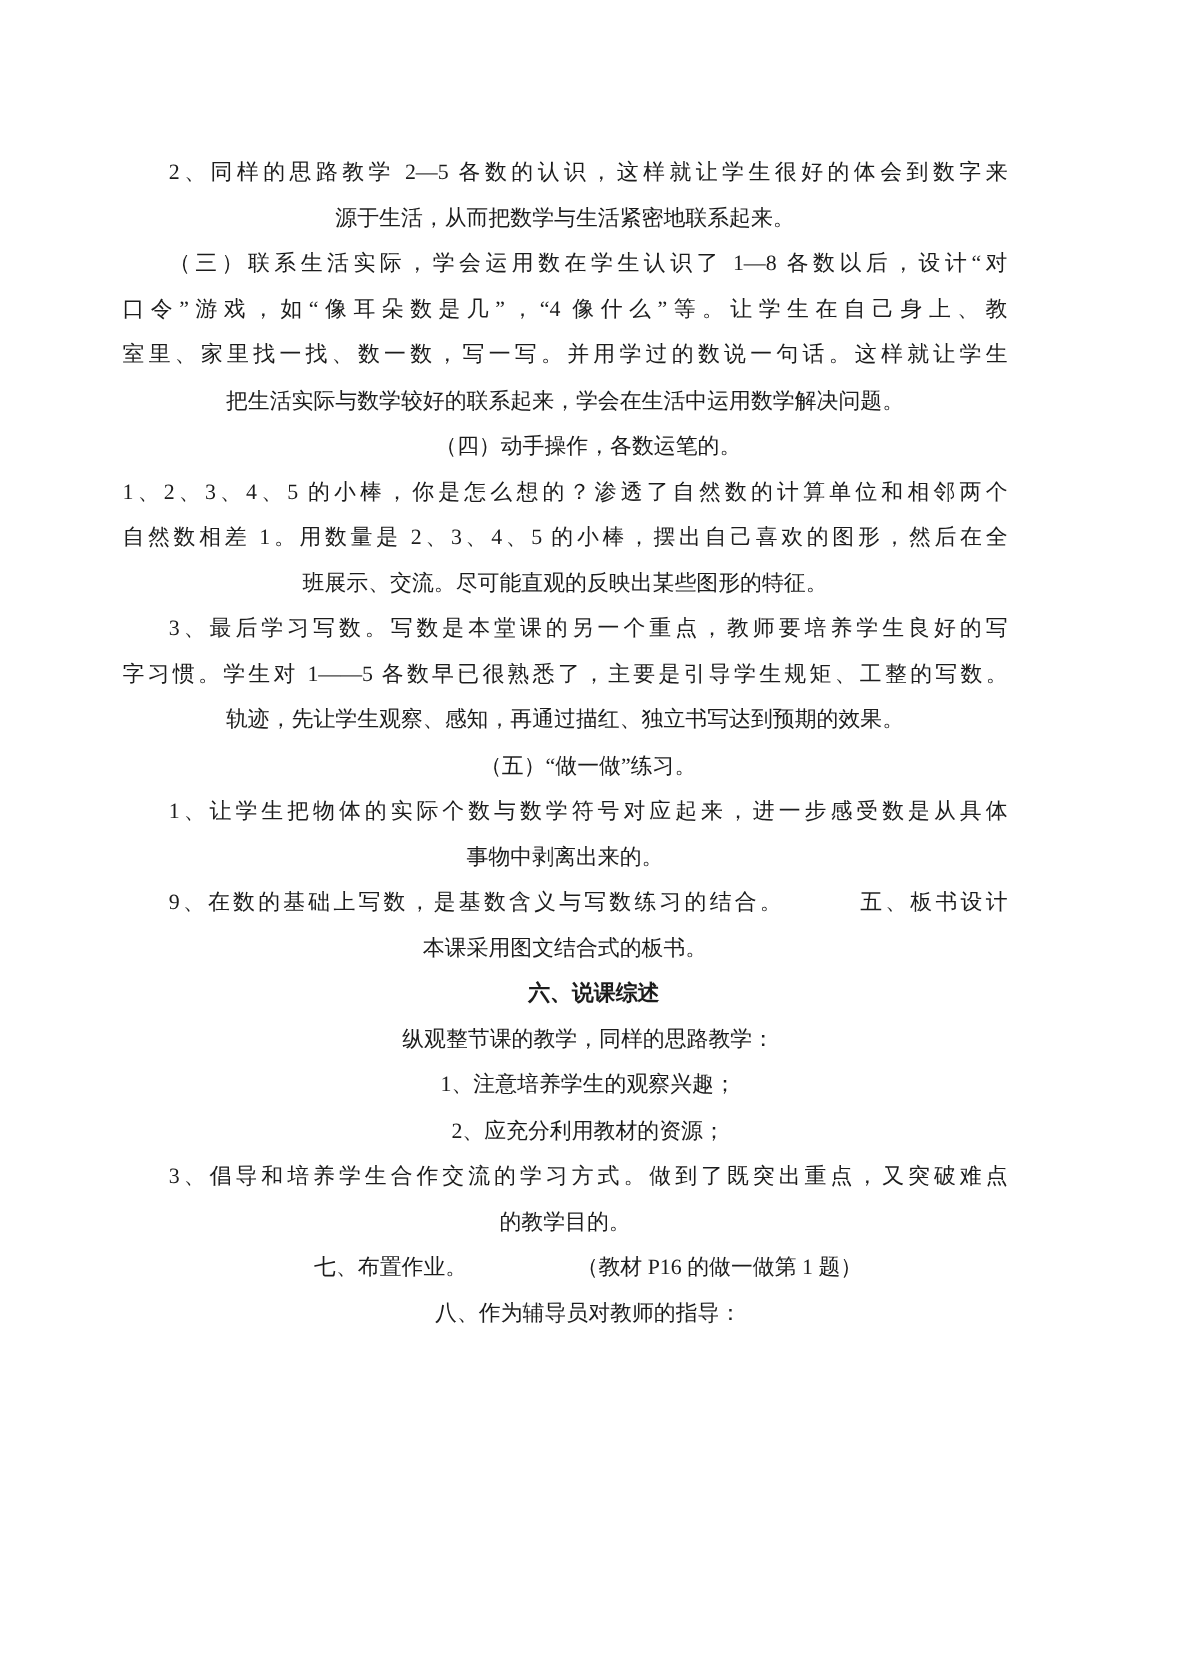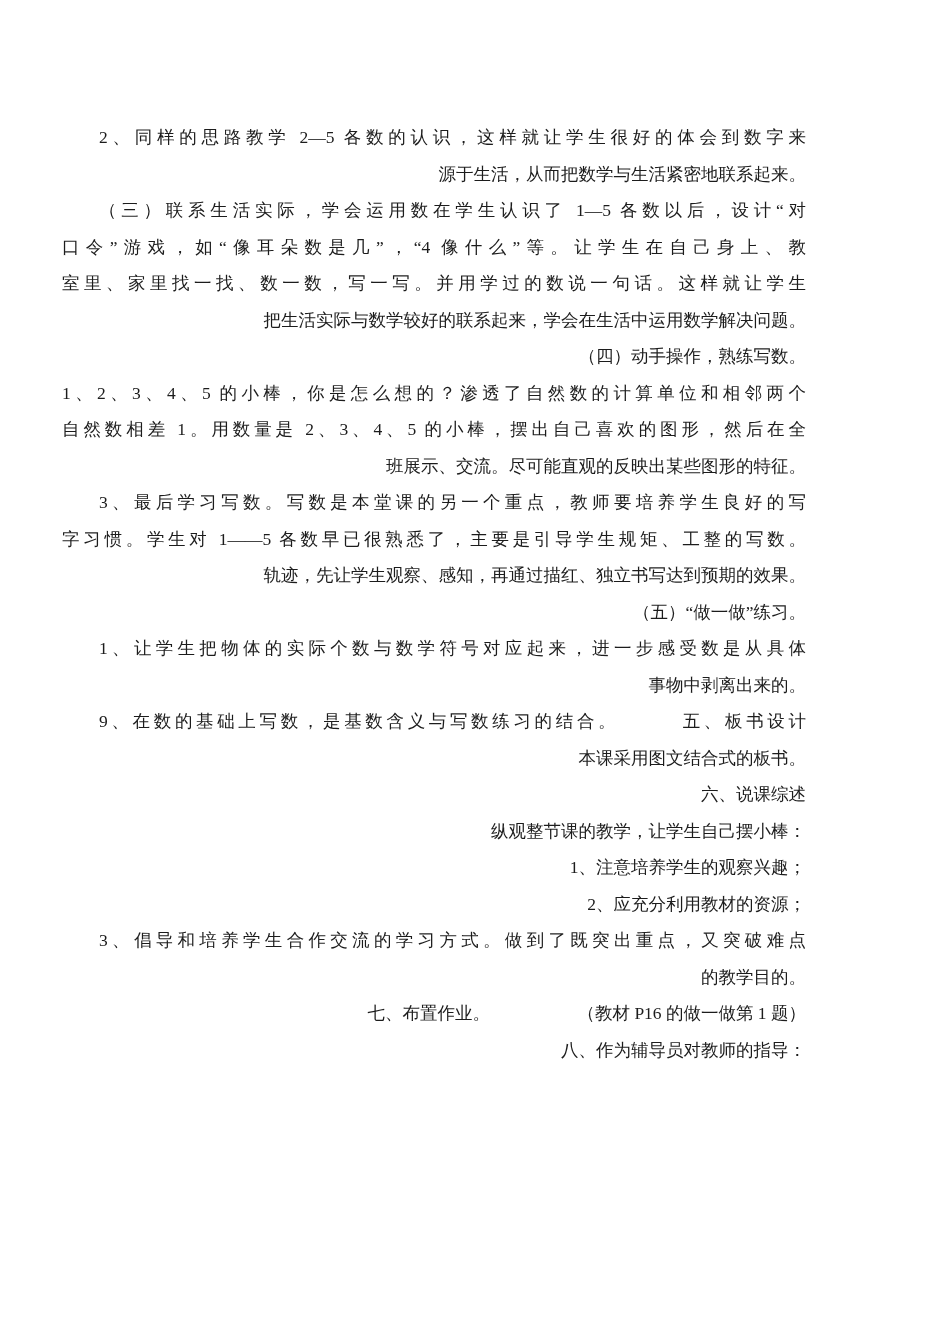--- a/index.html
+++ b/index.html
@@ -9,66 +9,67 @@
   }
   body {
     width: 950px;
     height: 1344px;
     overflow: hidden;
   }
   .page {
     box-sizing: border-box;
     width: 950px;
     height: 1344px;
-    padding: 119px 144px 0 62px;
+    padding: 119px 144px 0 98px;
     background: #ffffff;
     font-family: "Liberation Serif", "DejaVu Serif", serif;
     font-size: 17.5px;
     color: #1c1c1c;
   }
   .line {
     height: 36.5px;
     line-height: 36.5px;
-    text-align: right;
+    text-align: center;
     white-space: pre-wrap;
   }
   .line.fill {
     text-align: justify;
     text-align-last: justify;
   }
   .line.ind {
     padding-left: 37px;
   }
   .line.ind-big {
     padding-left: 46px;
+    font-weight: bold;
   }
 </style>
 </head>
 <body>
 
 <div class="page">
   <div class="line ind fill">2、同样的思路教学 2—5 各数的认识，这样就让学生很好的体会到数字来</div>
   <div class="line">源于生活，从而把数学与生活紧密地联系起来。</div>
-  <div class="line ind fill">（三）联系生活实际，学会运用数在学生认识了 1—5 各数以后，设计“对</div>
+  <div class="line ind fill">（三）联系生活实际，学会运用数在学生认识了 1—8 各数以后，设计“对</div>
   <div class="line fill">口令”游戏，如“像耳朵数是几”，“4 像什么”等。让学生在自己身上、教</div>
   <div class="line fill">室里、家里找一找、数一数，写一写。并用学过的数说一句话。这样就让学生</div>
   <div class="line">把生活实际与数学较好的联系起来，学会在生活中运用数学解决问题。</div>
-  <div class="line ind">（四）动手操作，熟练写数。</div>
+  <div class="line ind">（四）动手操作，各数运笔的。</div>
   <div class="line fill">1、2、3、4、5 的小棒，你是怎么想的？渗透了自然数的计算单位和相邻两个</div>
   <div class="line fill">自然数相差 1。用数量是 2、3、4、5 的小棒，摆出自己喜欢的图形，然后在全</div>
   <div class="line">班展示、交流。尽可能直观的反映出某些图形的特征。</div>
   <div class="line ind fill">3、最后学习写数。写数是本堂课的另一个重点，教师要培养学生良好的写</div>
   <div class="line fill">字习惯。学生对 1——5 各数早已很熟悉了，主要是引导学生规矩、工整的写数。</div>
   <div class="line">轨迹，先让学生观察、感知，再通过描红、独立书写达到预期的效果。</div>
   <div class="line ind">（五）“做一做”练习。</div>
   <div class="line ind fill">1、让学生把物体的实际个数与数学符号对应起来，进一步感受数是从具体</div>
   <div class="line">事物中剥离出来的。</div>
   <div class="line ind fill">9、在数的基础上写数，是基数含义与写数练习的结合。　　　五、板书设计</div>
   <div class="line">本课采用图文结合式的板书。</div>
   <div class="line ind-big">六、说课综述</div>
-  <div class="line ind">纵观整节课的教学，让学生自己摆小棒：</div>
+  <div class="line ind">纵观整节课的教学，同样的思路教学：</div>
   <div class="line ind">1、注意培养学生的观察兴趣；</div>
   <div class="line ind">2、应充分利用教材的资源；</div>
   <div class="line ind fill">3、倡导和培养学生合作交流的学习方式。做到了既突出重点，又突破难点</div>
   <div class="line">的教学目的。</div>
   <div class="line ind">七、布置作业。　　　　　（教材 P16 的做一做第 1 题）</div>
   <div class="line ind">八、作为辅导员对教师的指导：</div>
 </div>
 
 </body></html>

